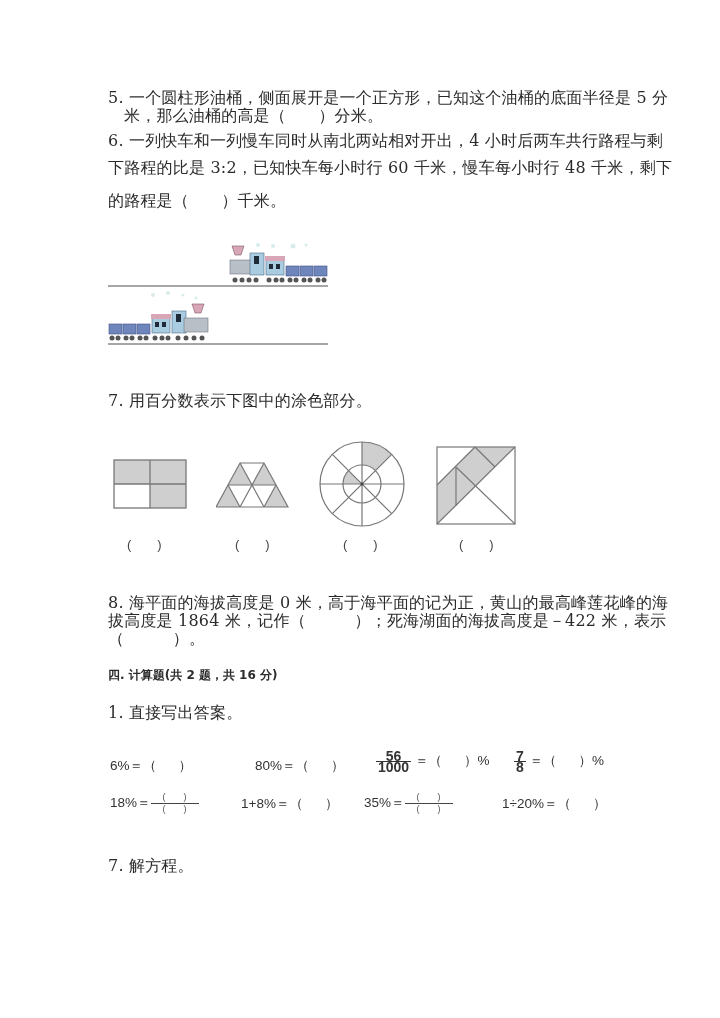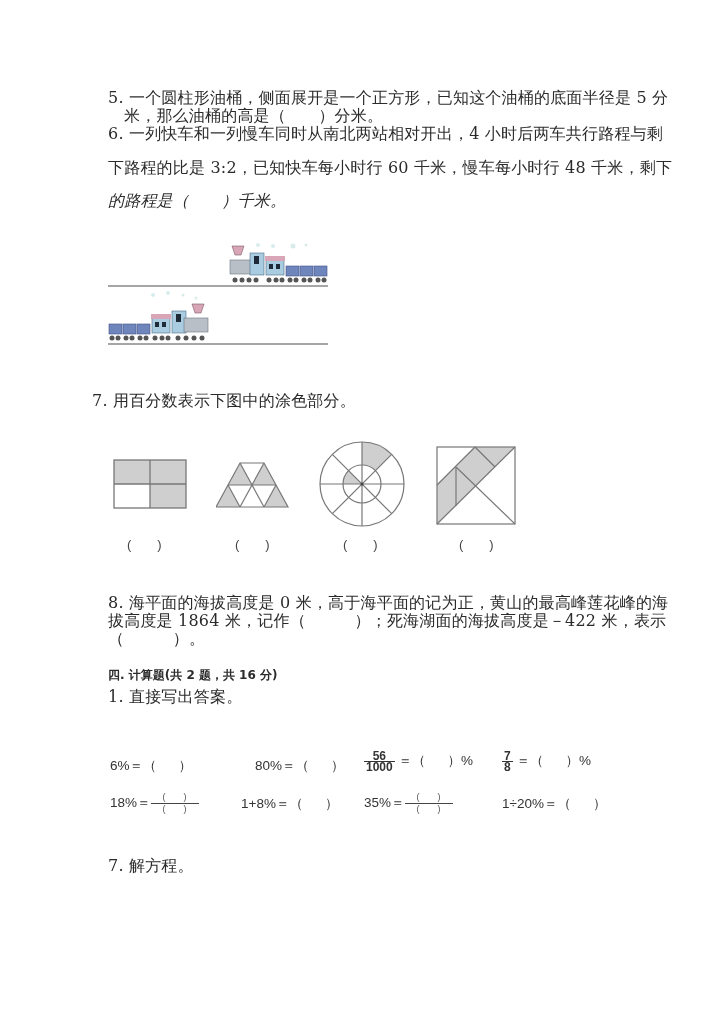--- a/index.html
+++ b/index.html
@@ -5,36 +5,36 @@
   html, body { margin:0; padding:0; background:#ffffff; }
   body { width:720px; height:1018px; position:relative; overflow:hidden;
          font-family:"DejaVu Serif","Liberation Serif",serif; color:#2b2b2b; }
   .abs { position:absolute; }
   .line { font-size:16px; line-height:18px; white-space:nowrap; letter-spacing:0.2px; }
   .heading { font-family:"DejaVu Sans","Liberation Sans",sans-serif; font-weight:bold; font-size:12px; }
   .math { font-family:"Liberation Sans","DejaVu Sans",sans-serif; font-size:13.5px; color:#333; white-space:nowrap; }
   .frac { display:inline-block; vertical-align:middle; text-align:center; font-size:9px; line-height:10px; }
   .frac .num { display:block; border-bottom:1px solid #333; padding:0 2px; }
   .frac .den { display:block; padding:0 2px; }
-  .frac.bold { font-weight:bold; font-size:12px; }
+  .frac.bold { font-weight:bold; font-size:14px;margin-left:12px; }
   .pfrac { display:inline-block; vertical-align:middle; font-size:9px; line-height:11px; text-align:center; width:48px; color:#555; }
   .pfrac .num { display:block; border-bottom:1px solid #444; }
   .pfrac .den { display:block; }
   .paren { font-family:"Liberation Sans",sans-serif; font-size:13px; color:#444; }
   svg { display:block; }
 </style>
 </head>
 <body>
 
 <div class="abs line" style="left:108px;top:89px;">5. 一个圆柱形油桶，侧面展开是一个正方形，已知这个油桶的底面半径是 5 分</div>
 <div class="abs line" style="left:124px;top:107px;">米，那么油桶的高是（　　）分米。</div>
 
-<div class="abs line" style="left:108px;top:125px;">6. 一列快车和一列慢车同时从南北两站相对开出，4 小时后两车共行路程与剩</div>
+<div class="abs line" style="left:108px;top:132px;">6. 一列快车和一列慢车同时从南北两站相对开出，4 小时后两车共行路程与剩</div>
 <div class="abs line" style="left:108px;top:159px;">下路程的比是 3:2，已知快车每小时行 60 千米，慢车每小时行 48 千米，剩下</div>
-<div class="abs line" style="left:108px;top:192px;font-style:italic;">的路程是（　　）千米。</div>
+<div class="abs line" style="left:108px;top:192px;">的路程是（　　）千米。</div>
 
 <div class="abs" style="left:108px;top:238px;width:222px;height:112px;">
   <svg width="222" height="112" viewBox="0 0 222 112">
 
     <line x1="0" y1="48" x2="220" y2="48" stroke="#888" stroke-width="1.5"></line>
 
     <g>
 
       <circle cx="150" cy="7" r="2" fill="#d8ecec"></circle>
         <circle cx="165" cy="8" r="2" fill="#d8ecec"></circle>
@@ -109,21 +109,21 @@
           <circle cx="60" cy="100" r="2.5"></circle>
         <circle cx="70" cy="100" r="2.5"></circle>
           <circle cx="78" cy="100" r="2.5"></circle>
           <circle cx="86" cy="100" r="2.5"></circle>
           <circle cx="94" cy="100" r="2.5"></circle>
       </g>
     </g>
   </svg>
 </div>
 
-<div class="abs line" style="left:92px;top:392px;">7. 用百分数表示下图中的涂色部分。</div>
+<div class="abs line" style="left:108px;top:392px;">7. 用百分数表示下图中的涂色部分。</div>
 
 <div class="abs" style="left:112px;top:458px;">
   <svg width="76" height="52" viewBox="0 0 76 52">
     <rect x="2" y="2" width="36" height="24" fill="#cfcfcf"></rect>
     <rect x="38" y="2" width="36" height="24" fill="#cfcfcf"></rect>
     <rect x="38" y="26" width="36" height="24" fill="#cfcfcf"></rect>
     <rect x="2" y="2" width="72" height="48" fill="none" stroke="#777" stroke-width="1.3"></rect>
     <line x1="38" y1="2" x2="38" y2="50" stroke="#777" stroke-width="1.3"></line>
     <line x1="2" y1="26" x2="74" y2="26" stroke="#777" stroke-width="1.3"></line>
   </svg>
@@ -185,21 +185,21 @@
 <div class="abs paren" style="left:235px;top:536px;">(　　)</div>
 <div class="abs paren" style="left:343px;top:536px;">(　　)</div>
 <div class="abs paren" style="left:459px;top:536px;">(　　)</div>
 
 <div class="abs line" style="left:108px;top:594px;">8. 海平面的海拔高度是 0 米，高于海平面的记为正，黄山的最高峰莲花峰的海</div>
 <div class="abs line" style="left:108px;top:612px;text-align:center;">拔高度是 1864 米，记作（　　　）；死海湖面的海拔高度是－422 米，表示</div>
 <div class="abs line" style="left:108px;top:630px;">（　　　）。</div>
 
 <div class="abs heading" style="left:108px;top:667px;">四. 计算题(共 2 题，共 16 分)</div>
 
-<div class="abs line" style="left:108px;top:688px;">1. 直接写出答案。</div>
+<div class="abs line" style="left:108px;top:704px;">1. 直接写出答案。</div>
 
 <div class="abs math" style="left:110px;top:757px;">
   <span>6%＝（</span><span style="display:inline-block;width:22px;"></span><span>）</span>
 </div>
 <div class="abs math" style="left:241px;top:757px;margin-left:14px;">
   <span>80%＝（</span><span style="display:inline-block;width:22px;"></span><span>）</span>
 </div>
 <div class="abs math" style="left:364px;top:751px;">
   <span class="frac bold"><span class="num">56</span><span class="den">1000</span></span>
   <span>＝（</span><span style="display:inline-block;width:22px;"></span><span>）%</span>

